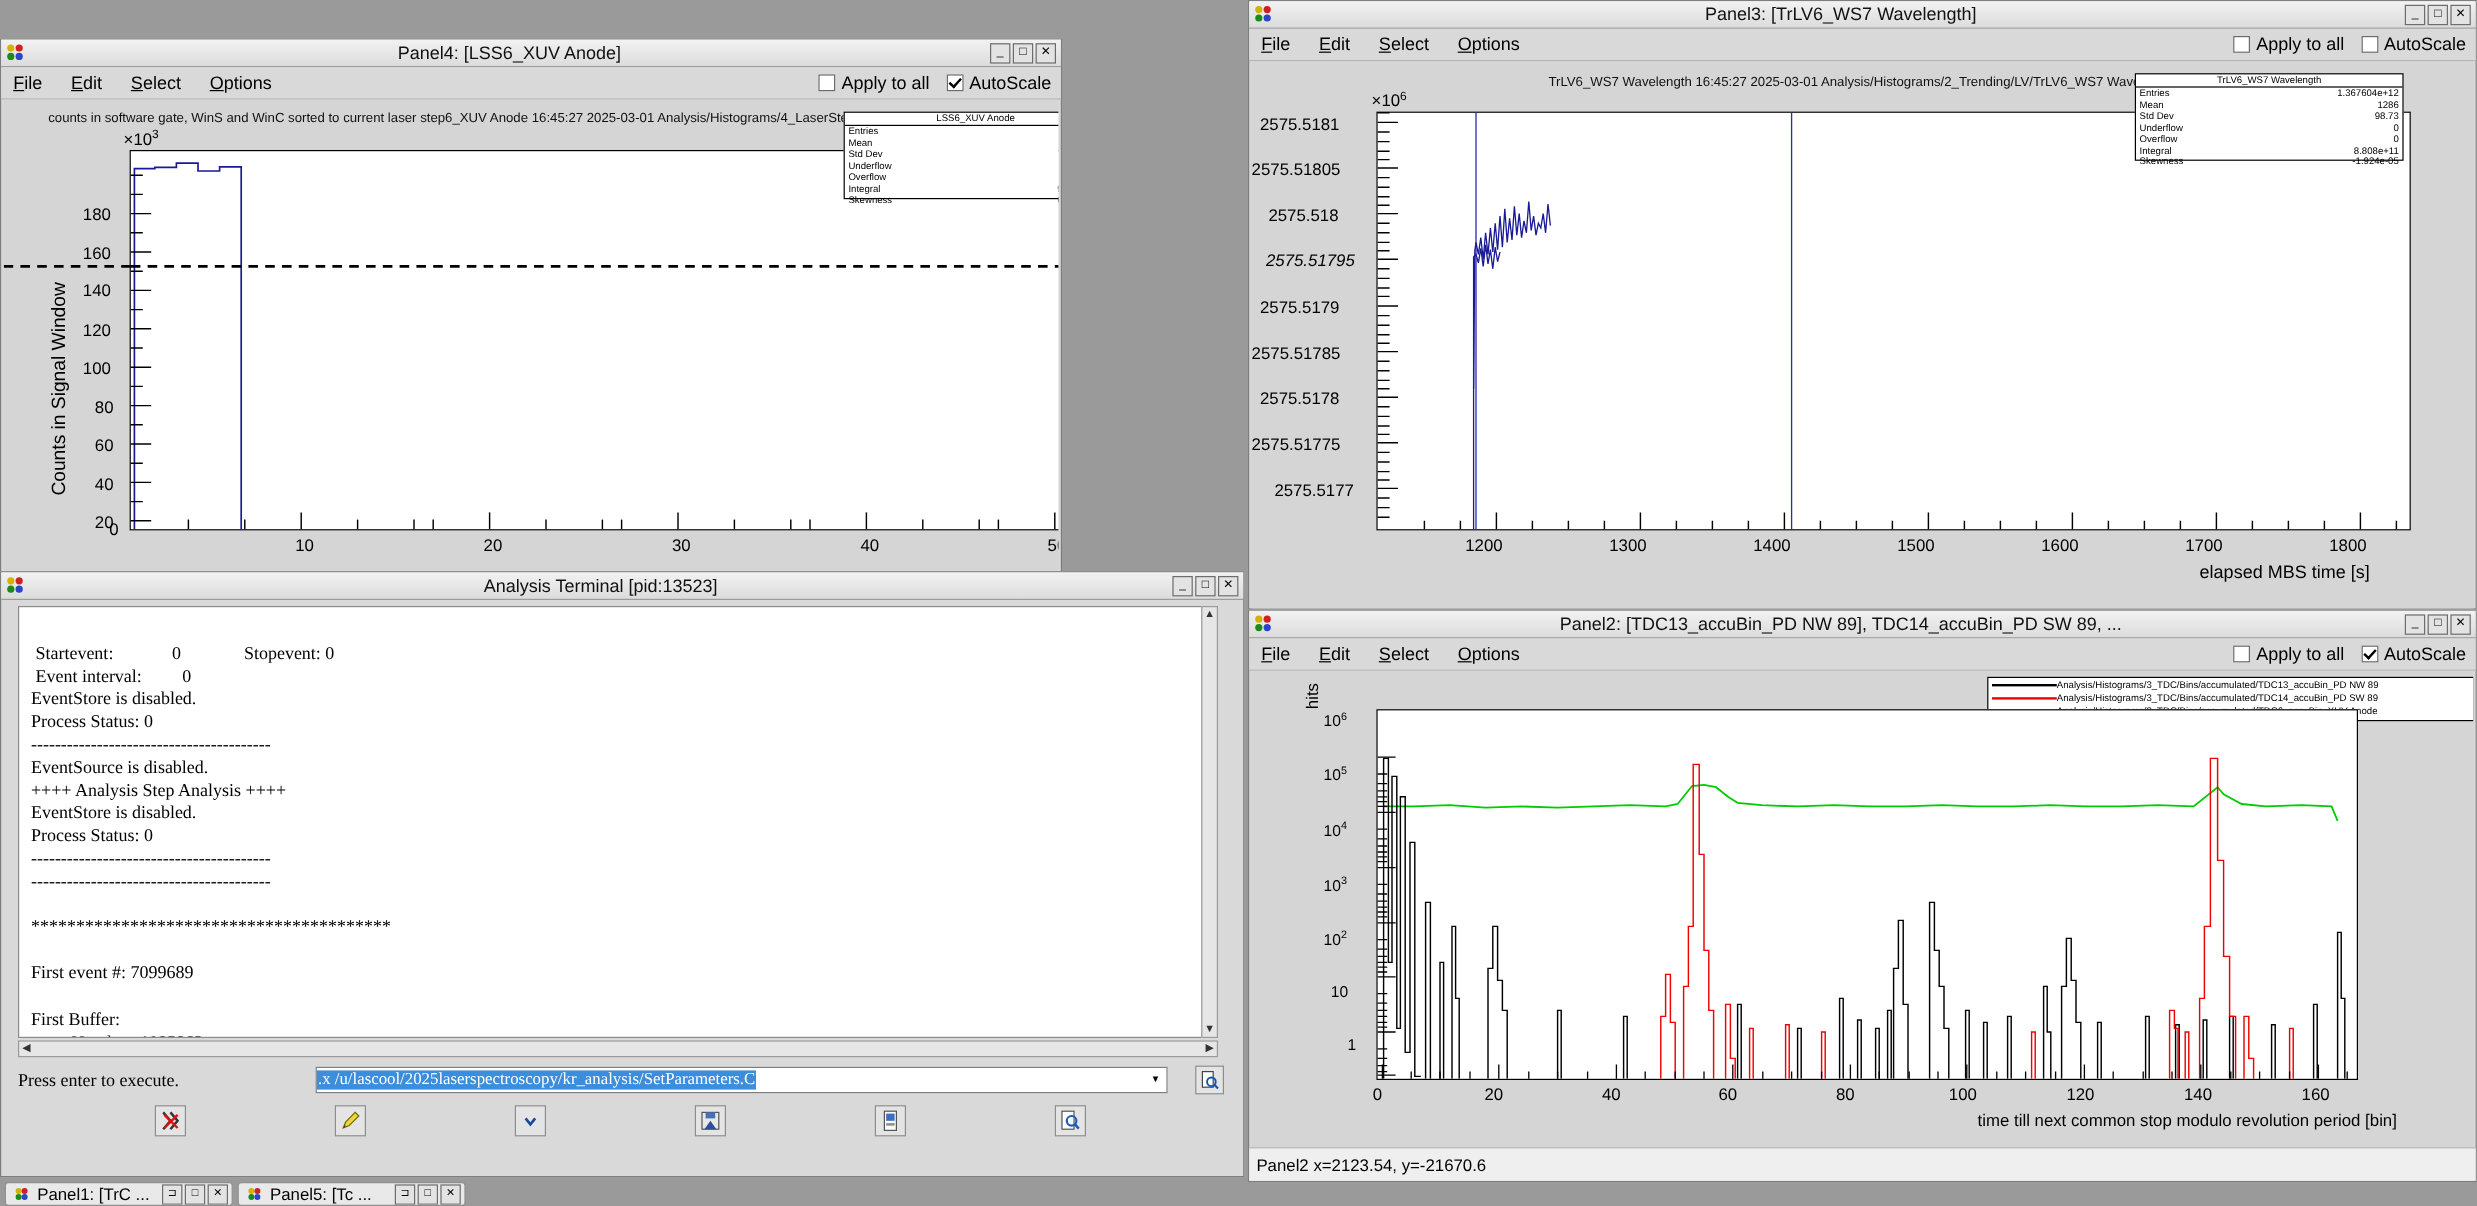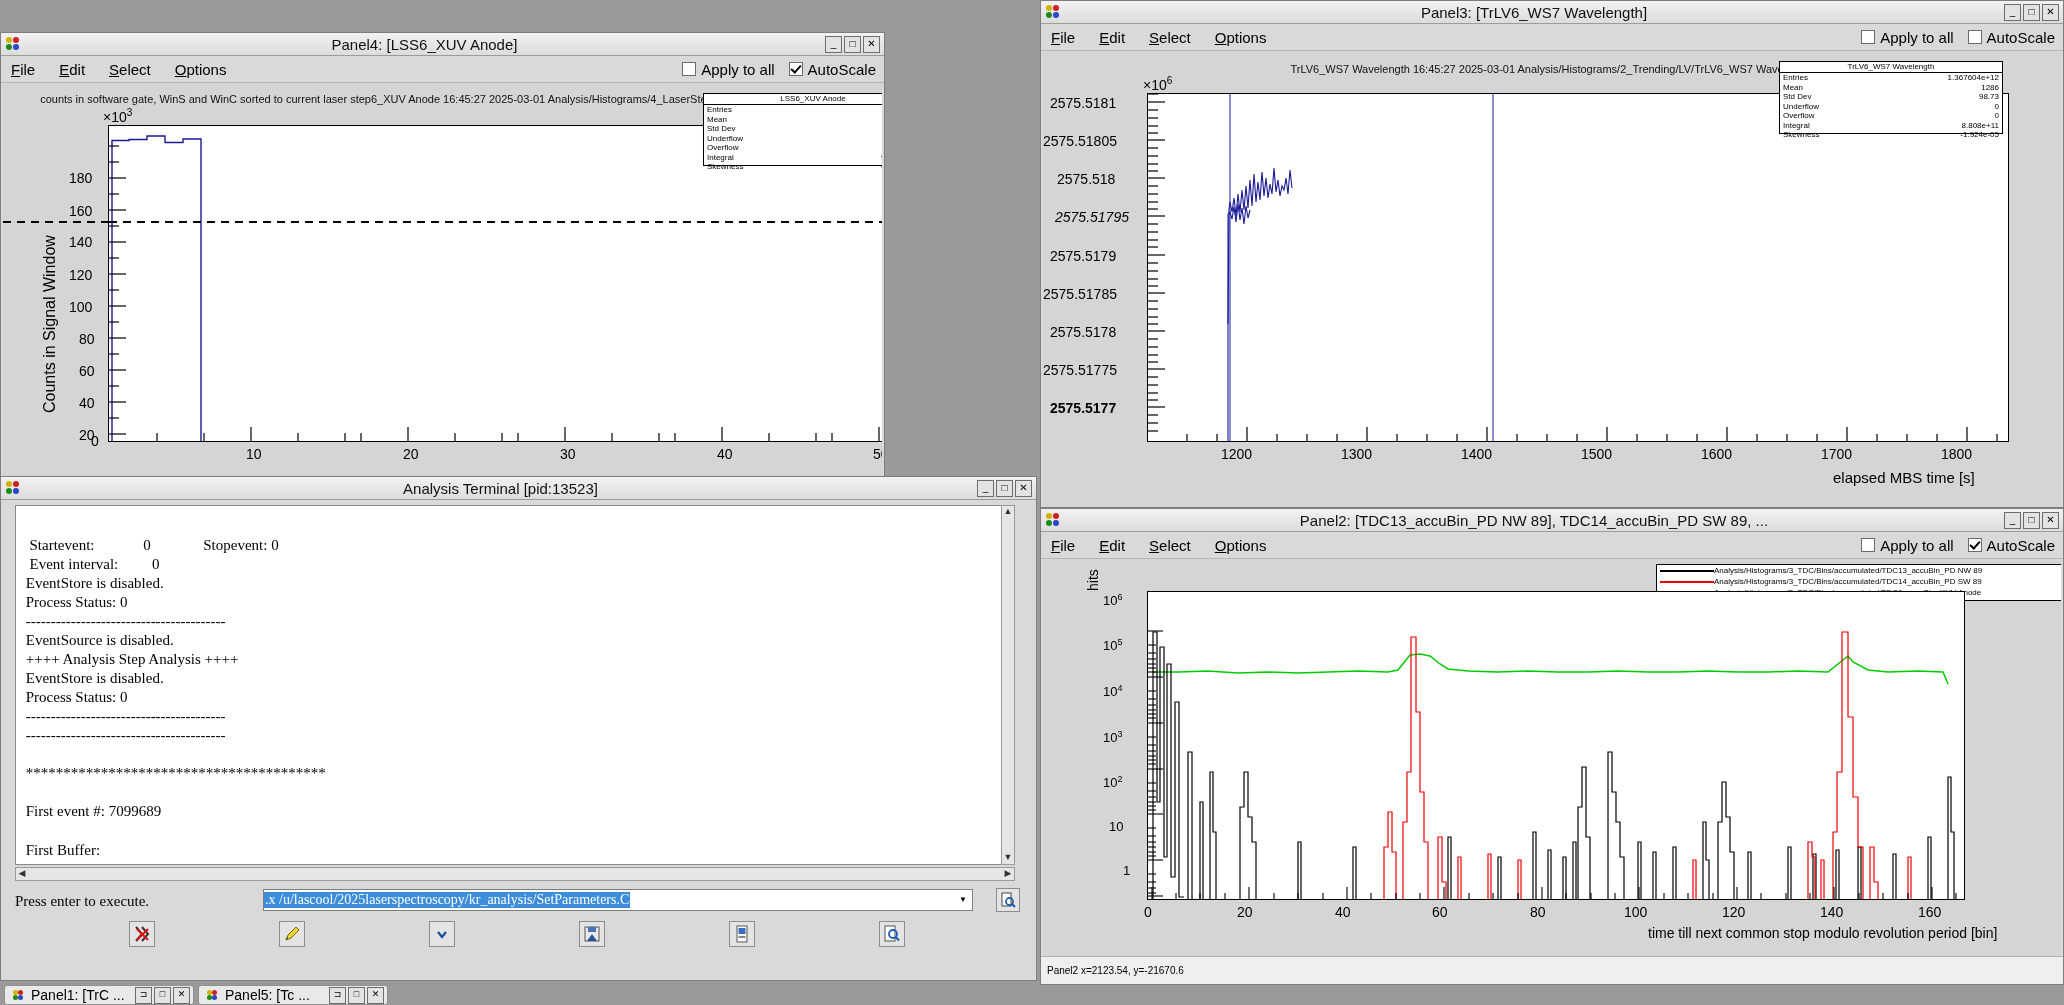--- a/index.html
+++ b/index.html
@@ -51,21 +51,21 @@
   .sb-v{position:absolute;width:14px;background:#e6e6e6;border:1px solid #9a9a9a;box-sizing:border-box;}
   .sb-h{position:absolute;height:14px;background:#e6e6e6;border:1px solid #9a9a9a;box-sizing:border-box;}
   .sb-arrow{position:absolute;width:12px;height:12px;font-size:9px;text-align:center;line-height:11px;color:#333;}
   .cmdlabel{position:absolute;font-family:"Liberation Serif",serif;font-size:15px;}
   .cmdbox{position:absolute;background:#fff;border:1px solid #7d7d7d;box-sizing:border-box;
      font-family:"Liberation Serif",serif;font-size:14px;display:flex;align-items:center;}
   .cmdsel{background:#3c8ddb;color:#fff;padding:0 1px;white-space:nowrap;}
   .cmdarrow{position:absolute;right:2px;top:3px;width:14px;height:14px;font-size:8px;text-align:center;line-height:14px;}
   .tbtn{position:absolute;border:1px solid #8d8d8d;background:#e4e4e4;box-sizing:border-box;
      display:flex;align-items:center;justify-content:center;}
-  .statusbar{position:absolute;background:#efefef;border-top:1px solid #b3b3b3;font-size:10px;
+  .statusbar{position:absolute;background:#efefef;border-top:1px solid #b3b3b3;font-size:14px;
      font-family:"Liberation Sans",sans-serif;display:flex;align-items:center;padding-left:6px;box-sizing:border-box;}
   .taskbtn{position:absolute;background:#e9e9e9;border:1px solid #909090;border-radius:3px;
      display:flex;align-items:center;box-sizing:border-box;font-size:14px;gap:4px;padding-left:3px;overflow:hidden;}
   .taskbtn .tbm{display:flex;gap:2px;margin-left:auto;margin-right:3px;}
   .taskbtn .tbm span{width:15px;height:15px;border:1px solid #6d6d6d;background:#e3e3e3;font-size:9px;
       line-height:13px;text-align:center;}
   svg{display:block;}
 </style>
 </head>
 <body>
@@ -269,21 +269,21 @@
     </div>
 
     <div class="tick" style="left:7px;top:44px;">2575.5181</div>
     <div class="tick" style="left:0px;top:82px;">2575.51805</div>
     <div class="tick" style="left:14px;top:120px;">2575.518</div>
     <div class="tick" style="left:12px;top:158px;font-style:italic;">2575.51795</div>
     <div class="tick" style="left:7px;top:197px;">2575.5179</div>
     <div class="tick" style="left:0px;top:235px;">2575.51785</div>
     <div class="tick" style="left:7px;top:273px;">2575.5178</div>
     <div class="tick" style="left:0px;top:311px;">2575.51775</div>
-    <div class="tick" style="left:7px;top:349px;font-weight:bold;">2575.5177</div>
+    <div class="tick" style="left:19px;top:349px;">2575.5177</div>
 
     <div class="tick" style="left:178px;top:395px;">1200</div>
     <div class="tick" style="left:298px;top:395px;">1300</div>
     <div class="tick" style="left:418px;top:395px;">1400</div>
     <div class="tick" style="left:538px;top:395px;">1500</div>
     <div class="tick" style="left:658px;top:395px;">1600</div>
     <div class="tick" style="left:778px;top:395px;">1700</div>
     <div class="tick" style="left:898px;top:395px;">1800</div>
     <div class="xlab" style="left:790px;top:418px;font-size:15px;">elapsed MBS time [s]</div>
 

